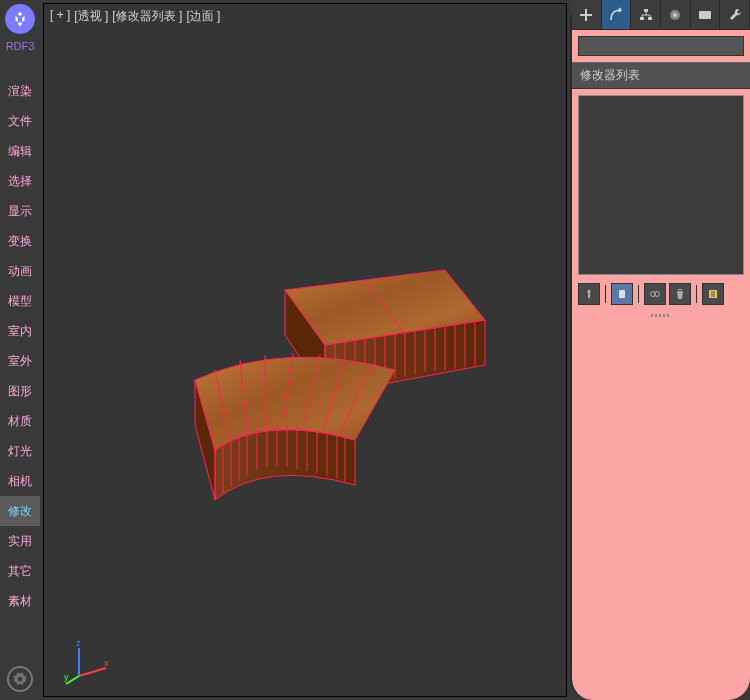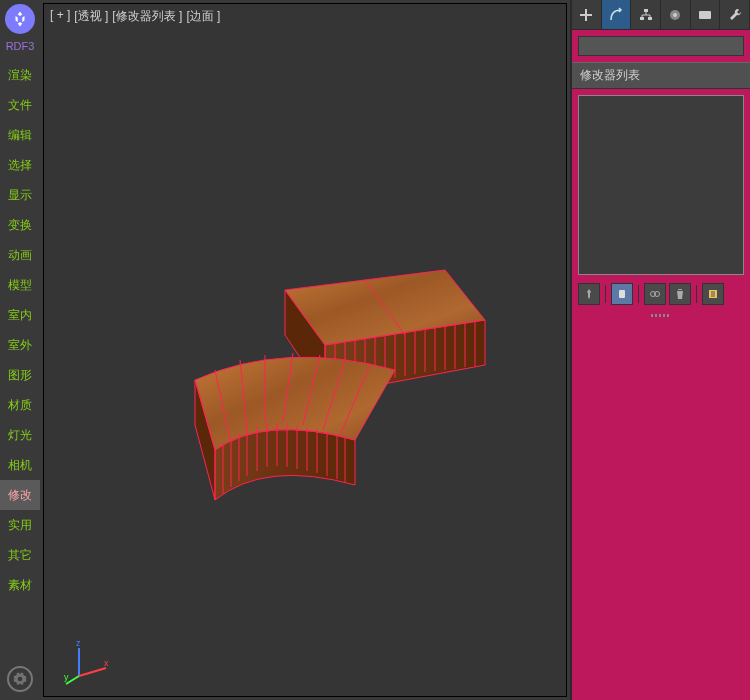--- a/index.html
+++ b/index.html
@@ -33,35 +33,35 @@
       display: flex;
       align-items: center;
       justify-content: center;
       margin-bottom: 6px;
     }
     .app-icon svg { width: 18px; height: 18px; }
     
     .app-label {
       color: #9c72d8;
       font-size: 11px;
-      margin-bottom: 8px;
+      margin-bottom: 24px;
     }
     
     .sidebar-item {
       width: 100%;
       height: 30px;
       display: flex;
       align-items: center;
       justify-content: center;
-      color: #84cc16;
+      color: #f9a8d4;
       cursor: pointer;
     }
     .sidebar-item.active {
       background: #5a5a5a;
-      color: #fca5a5;
+      color: #7dd3fc;
     }
     
     .settings-btn {
       position: absolute;
       bottom: 8px;
       width: 26px;
       height: 26px;
       border-radius: 50%;
       border: 2px solid #777;
       display: flex;
@@ -104,24 +104,25 @@
     
     .viewport-3d {
       position: absolute;
       top: 50%;
       left: 50%;
       transform: translate(-50%, -50%);
     }
     
     .right-panel {
       width: 180px;
-      background: #be185d;
+      background: #fca5a5;
       border-left: 2px solid #2a2a2a;
       display: flex;
       flex-direction: column;
+      border-radius: 22px;
     }
     
     .panel-tabs {
       display: flex;
       height: 30px;
       background: #3c3c3c;
       border-bottom: 1px solid #2a2a2a;
     }
     .panel-tab {
       flex: 1;

